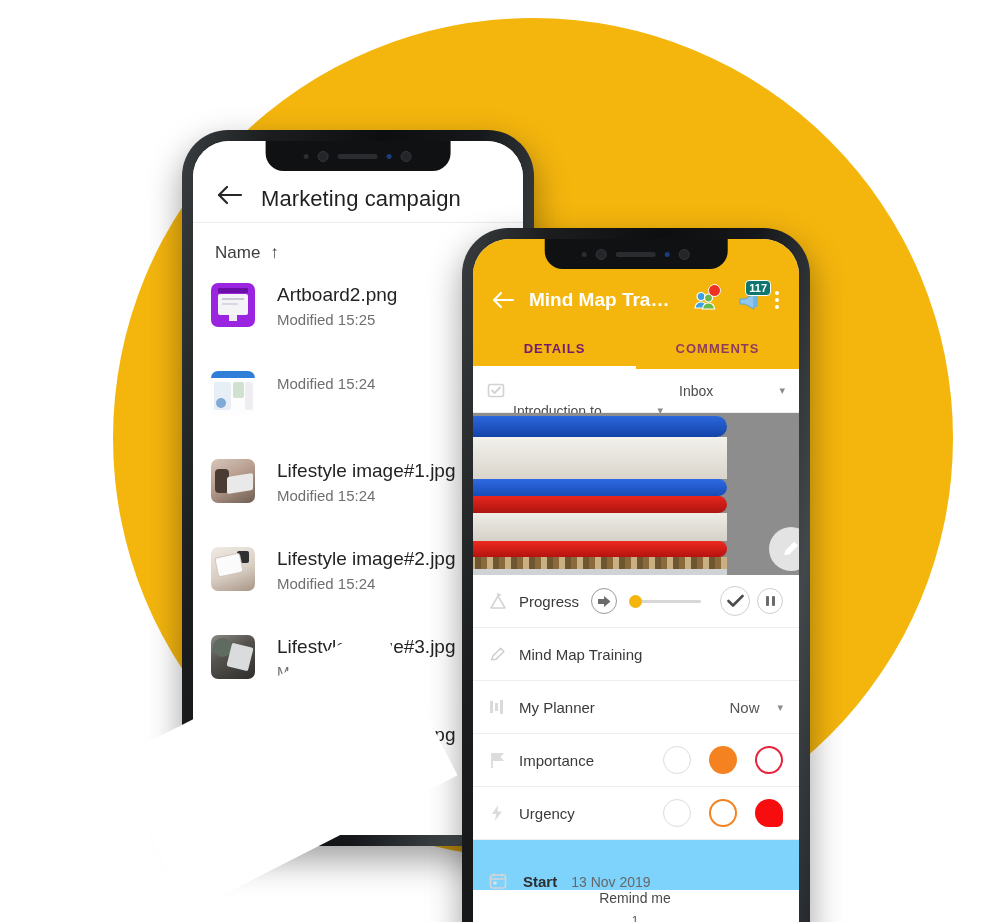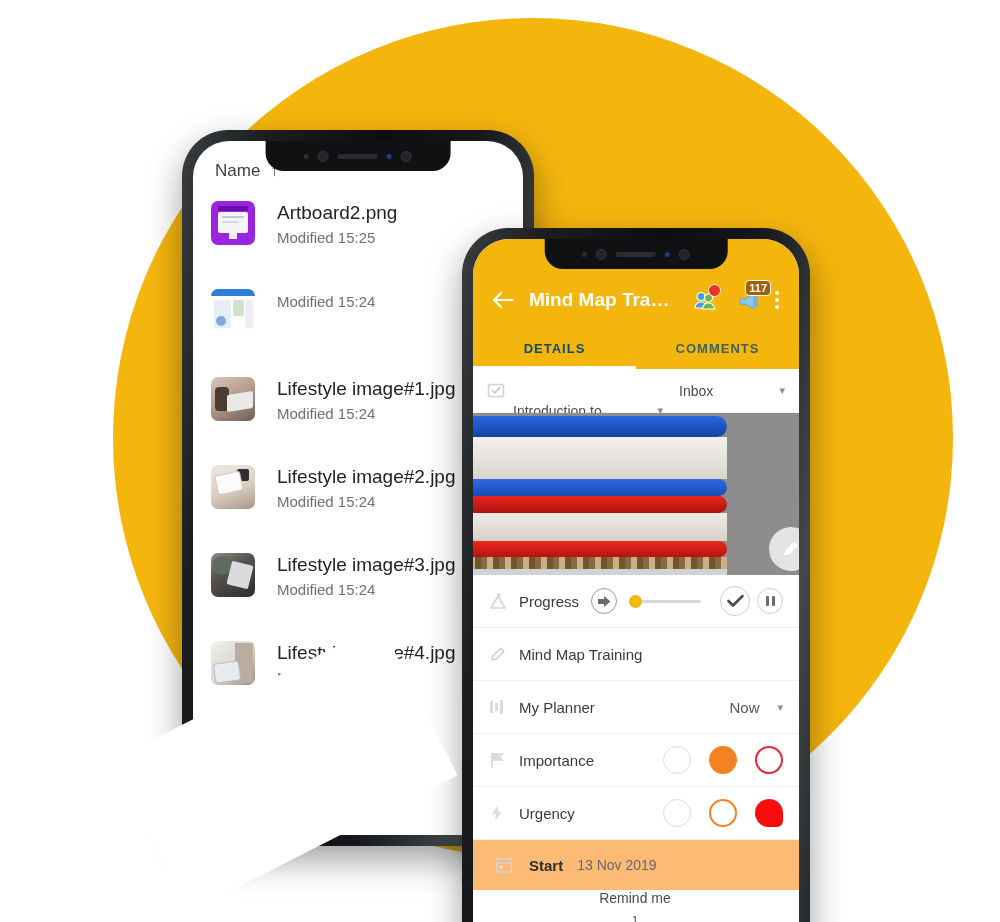--- a/index.html
+++ b/index.html
@@ -148,29 +148,29 @@
   }
   .p2-back { width: 30px; color:#fff; display:flex; align-items:center; justify-content:center; }
   .p2-title {
     color:#fff; font-size: 19px; font-weight: bold; white-space: nowrap;
     margin-left: 10px; flex: 1;
   }
   .hdr-icon { position: relative; width: 34px; height: 32px; flex:none; display:flex; align-items:center; justify-content:center; }
   .badge-dot { position:absolute; right:2px; top:0px; width:13px; height:13px; border-radius:50%; background:#ef3124; border:1.5px solid #fff;}
   .badge-num {
     position:absolute; right:-4px; top:-4px; min-width:24px; height:16px; padding:0 3px;
-    border-radius:4px; background:#a16207; color:#fff; font-size:11px; font-weight:bold;
+    border-radius:4px; background:#0f766e; color:#fff; font-size:11px; font-weight:bold;
     display:flex; align-items:center; justify-content:center; border:1.5px solid #fff;
   }
   .kebab { width:20px; display:flex; flex-direction:column; align-items:center; gap:3px; flex:none; }
   .kebab i { width:4px; height:4px; border-radius:50%; background:#fff; display:block; }
   .p2-tabs { display:flex; height: 42px; }
   .p2-tab {
     flex:1; display:flex; align-items:center; justify-content:center;
-    color: #0c4a6e; font-size: 13px; font-weight: bold; letter-spacing: 1px;
+    color: #701a75; font-size: 13px; font-weight: bold; letter-spacing: 1px;
     position: relative; opacity: .78;
   }
   .p2-tab.active { opacity: 1; }
   .p2-tab.active::after {
     content:""; position:absolute; left:0; right:0; bottom:0; height:3px; background:#fff;
   }
   .p2-chips {
     height: 44px; display:flex; align-items:center; padding: 0 14px;
     background:#fff; border-bottom:1px solid #eee; gap: 0;
   }
@@ -218,21 +218,21 @@
   }
   .circ-btn.small { width:26px; height:26px; }
   .opt-group { margin-left:auto; display:flex; align-items:center; gap: 18px; }
   .opt { width: 28px; height:28px; border-radius:50%; }
   .opt.empty { border: 1.6px solid #dcdcdc; }
   .opt.fill-orange { background:#f58220; }
   .opt.ring-red { border: 2px solid #e8243c; }
   .opt.ring-orange { border: 2px solid #f58220; }
   .opt.blob-red { background:#f70d0d; border-radius: 50% 50% 6px 50%; }
   .p2-startrow {
-    display:flex; align-items:center; height: 50px; padding: 0 22px; background:#fdba74;
+    display:flex; align-items:flex-end; height: 50px; padding: 0 16px; background:#7dd3fc;
   }
   .start-label { font-size:15px; font-weight:bold; color:#2e2e2e; margin-left: 4px;}
   .start-date { font-size:14px; color:#676767; margin-left: 14px; }
   .p2-remind {
     display:flex; align-items:center; padding: 0 16px 0 14px; height: 26px; background:#fff;
     font-size:14px; color:#4a4a4a; gap:8px;flex-direction:column;
   }
   .rm-n { font-size:11px; color:#4a4a4a; }
   .rm-caret { font-size:10px; color:#6b6b6b; }
 
@@ -254,20 +254,29 @@
     <div class="phone-inner">
 
       <div class="notch">
         <span class="nd"></span>
         <span class="nd cam"></span>
         <span class="nd speaker"></span>
         <span class="nd blue"></span>
         <span class="nd cam"></span>
       </div>
 
+      <div class="p1-topbar">
+        <div class="p1-back">
+          <svg width="26" height="20" viewBox="0 0 26 20">
+            <path d="M10 2 L2 10 L10 18" fill="none" stroke="#262626" stroke-width="2.2" stroke-linecap="round" stroke-linejoin="round"></path>
+            <line x1="2.4" y1="10" x2="24" y2="10" stroke="#262626" stroke-width="2.2" stroke-linecap="round"></line>
+          </svg>
+        </div>
+        <div class="p1-title">Marketing campaign</div>
+      </div>
 
       <div class="p1-sortrow">
         <span>Name</span>
         <span class="arrow">↑</span>
       </div>
 
       <div class="p1-list">
 
         <div class="p1-item">
           <div class="thumb tb-artboard">

